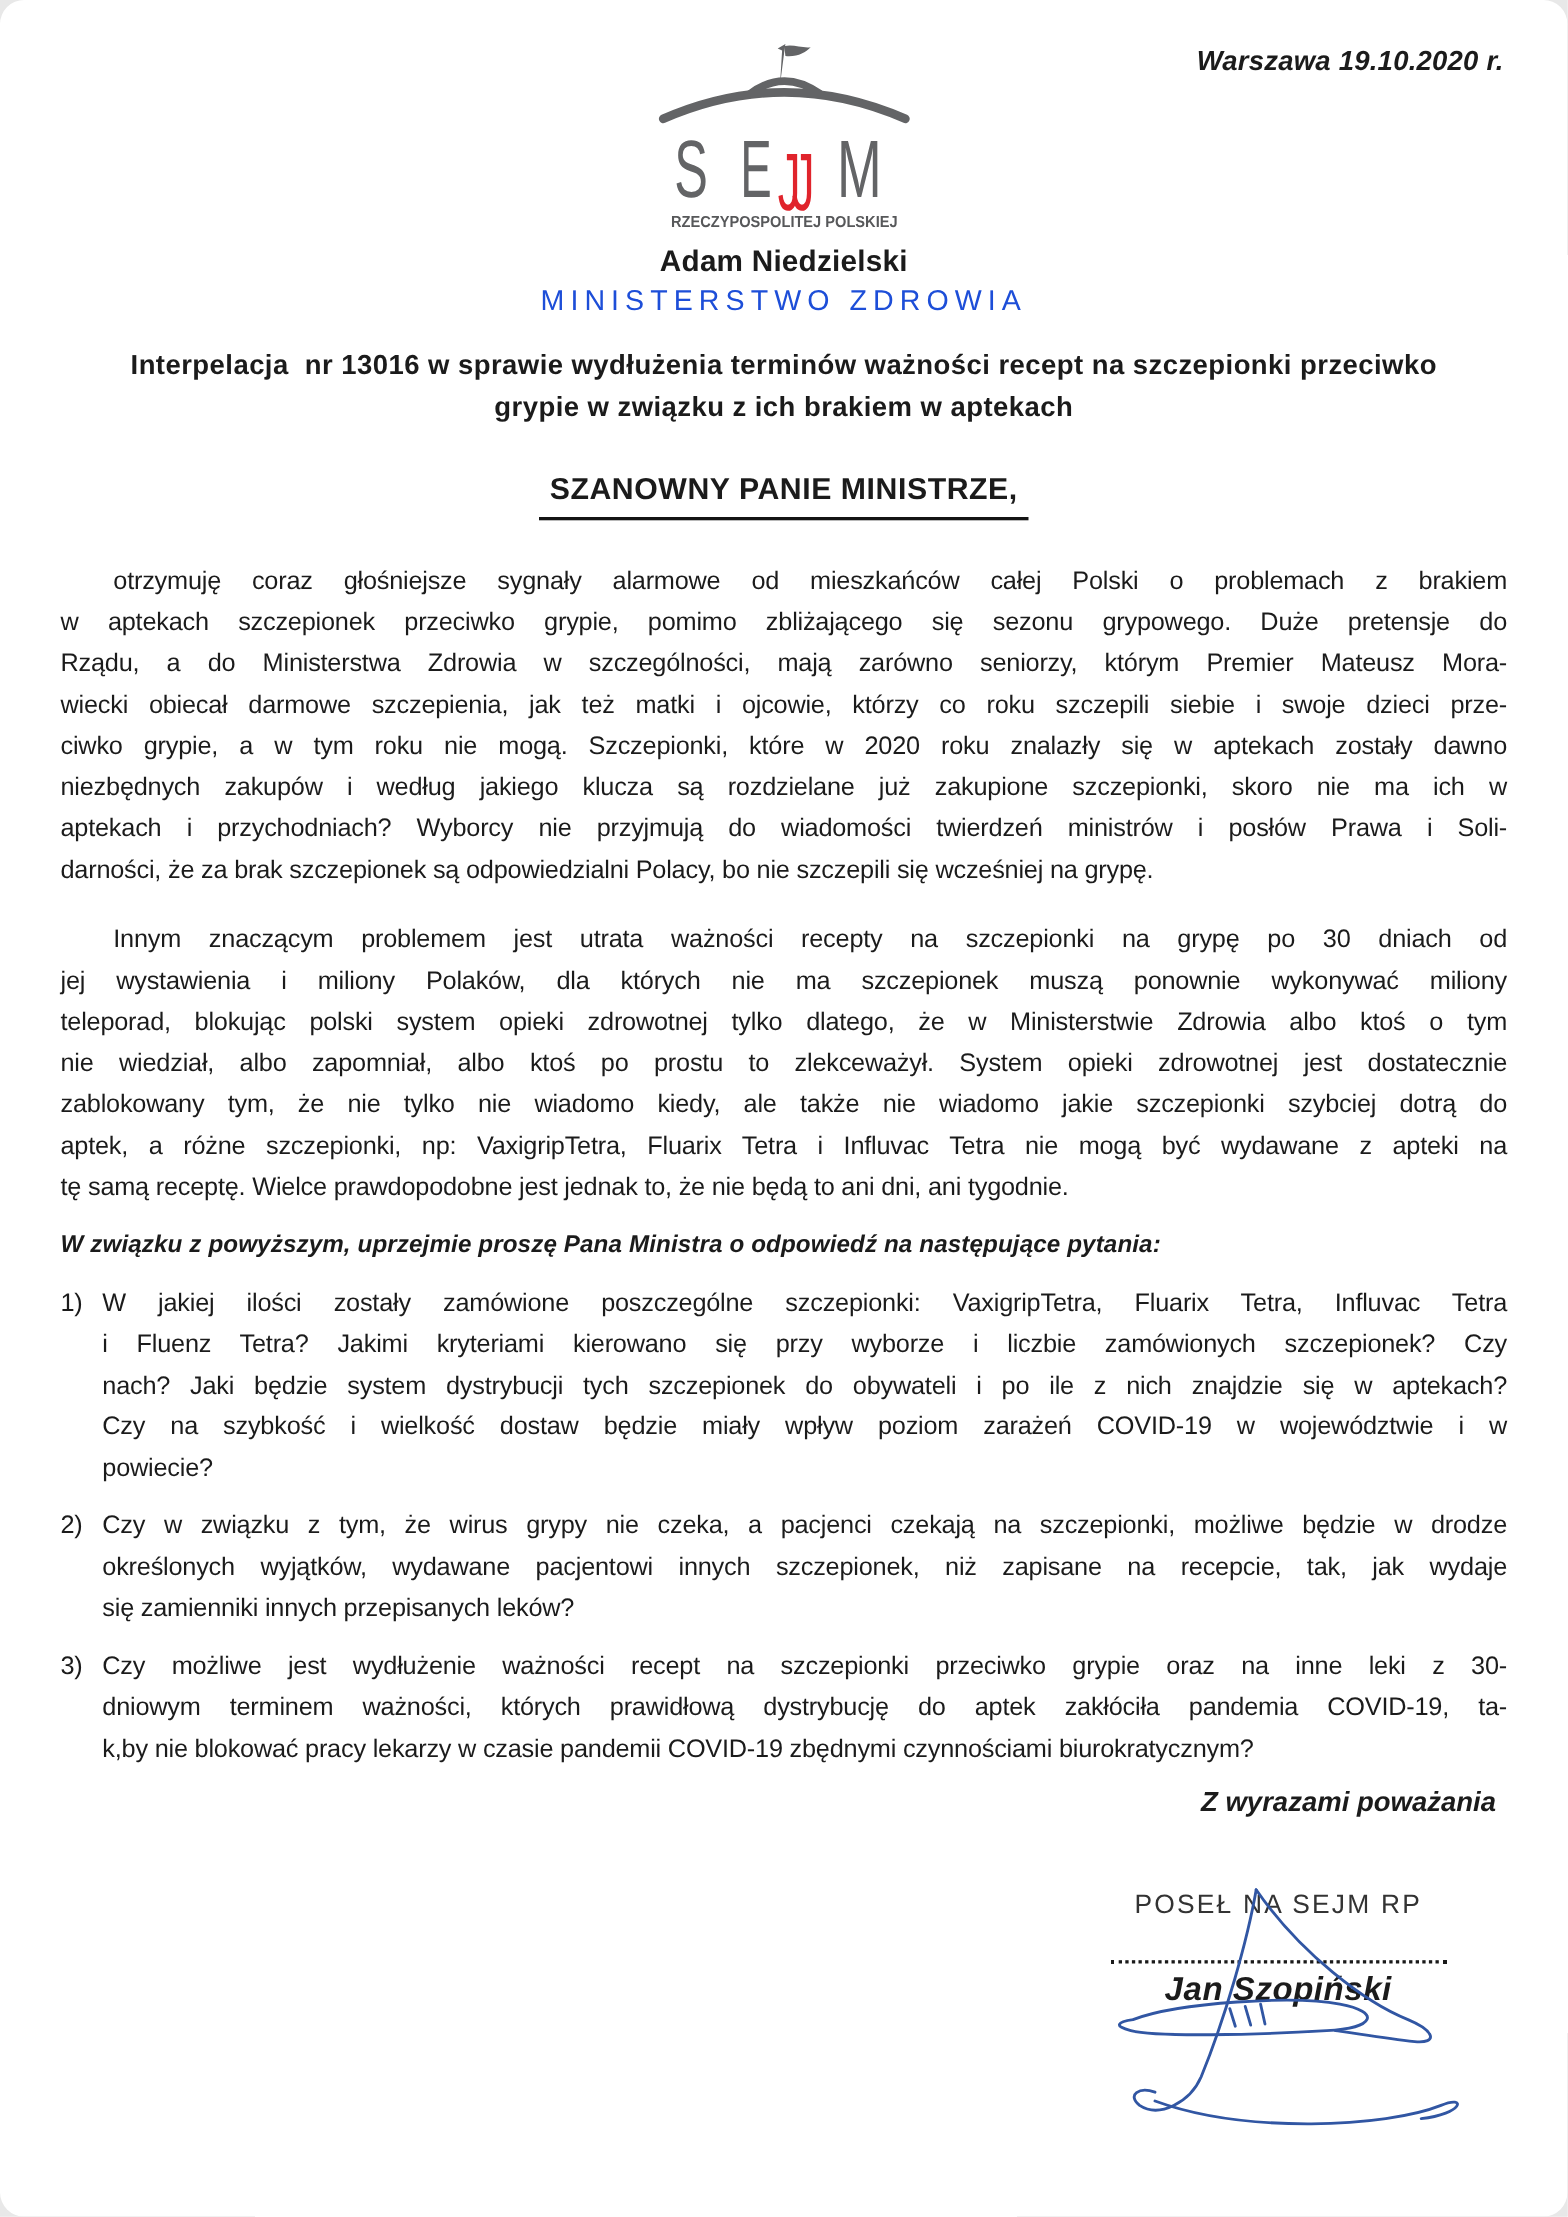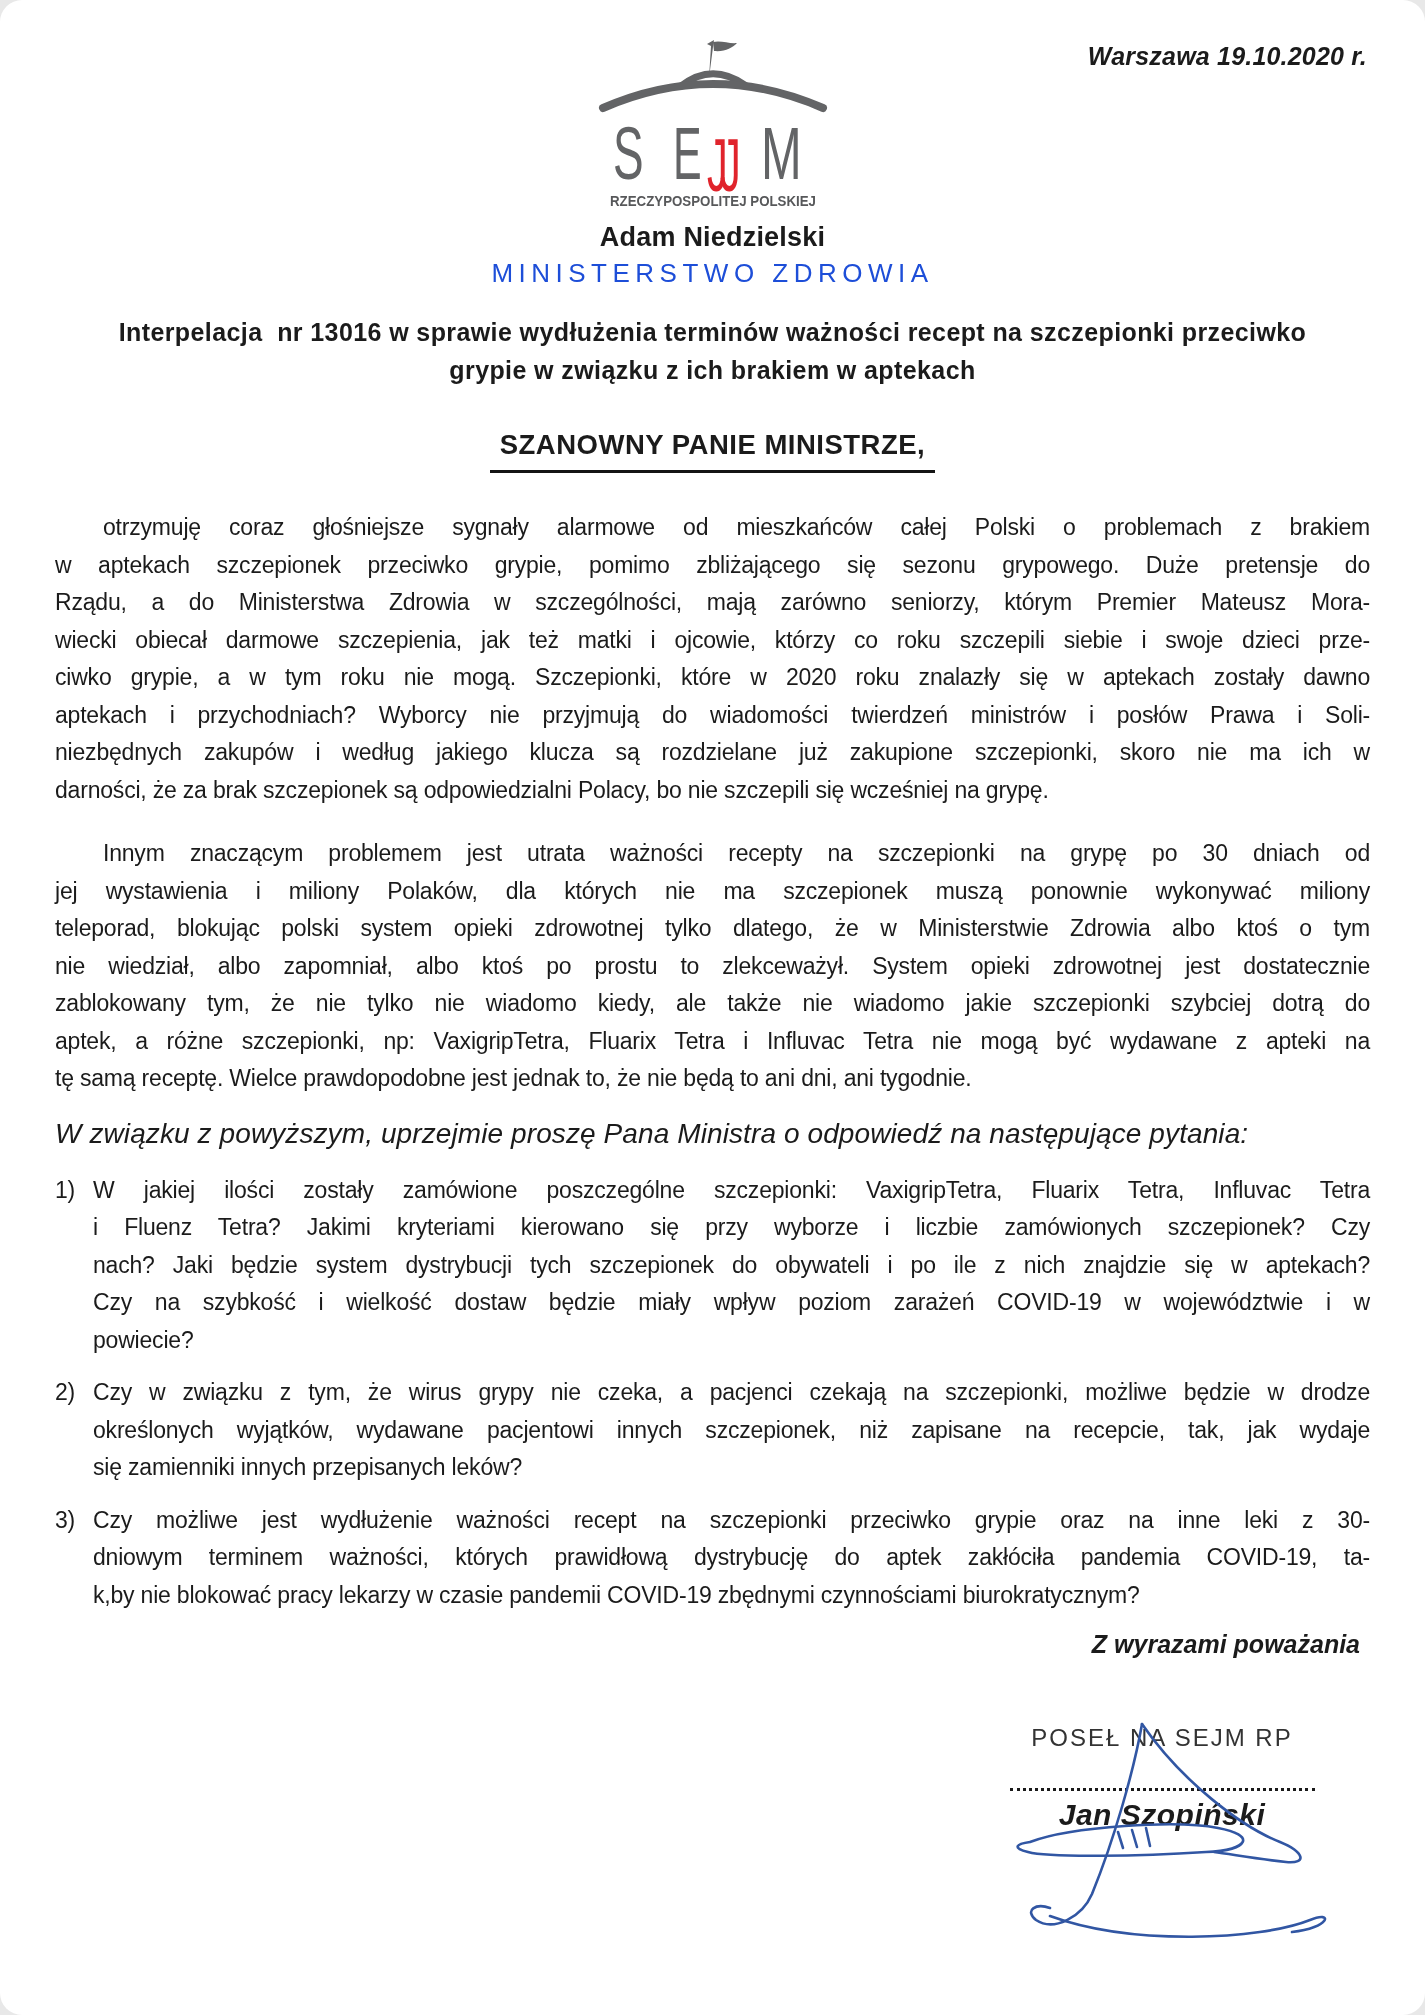--- a/index.html
+++ b/index.html
@@ -37,21 +37,21 @@
   }
 
   
   .para{margin-top:36px; font-size:23px; line-height:37.5px; letter-spacing:-.2px;}
   .para + .para{margin-top:26px;}
   .tline{text-align:justify; text-align-last:justify;}
   .tline.tlast{text-align-last:left;}
   .indent-first .tline:first-child{text-indent:48px;}
 
   
-  .request{margin-top:20px; font-size:28px; font-weight:normal; font-style:italic; letter-spacing:.1px;}
+  .request{margin-top:20px; font-size:22px; font-weight:bold; font-style:italic; letter-spacing:.1px;}
 
   
   .questions{margin-top:22px;}
   .question{position:relative; padding-left:38px; font-size:23px; line-height:37.5px; letter-spacing:-.2px; margin-bottom:15px;}
   .qnum{position:absolute; left:0; top:0;}
 
   
   .closing{margin-top:16px; text-align:right; padding-right:10px; font-size:25px; font-weight:bold; font-style:italic;}
 
   
@@ -114,22 +114,22 @@
     <div class="salutation-wrap">
       <span class="salutation">SZANOWNY PANIE MINISTRZE,</span>
     </div>
 
     <div class="para indent-first">
         <div class="tline">otrzymuję coraz głośniejsze sygnały alarmowe od mieszkańców całej Polski o problemach z brakiem</div>
         <div class="tline">w aptekach szczepionek przeciwko grypie, pomimo zbliżającego się sezonu grypowego. Duże pretensje do</div>
         <div class="tline">Rządu, a do Ministerstwa Zdrowia w szczególności, mają zarówno seniorzy, którym Premier Mateusz Mora-</div>
         <div class="tline">wiecki obiecał darmowe szczepienia, jak też matki i ojcowie, którzy co roku szczepili siebie i swoje dzieci prze-</div>
         <div class="tline">ciwko grypie, a w tym roku nie mogą. Szczepionki, które w 2020 roku znalazły się w aptekach zostały dawno</div>
+        <div class="tline">niezbędnych zakupów i według jakiego klucza są rozdzielane już zakupione szczepionki, skoro nie ma ich w</div>
         <div class="tline">aptekach i przychodniach? Wyborcy nie przyjmują do wiadomości twierdzeń ministrów i posłów Prawa i Soli-</div>
-        <div class="tline">niezbędnych zakupów i według jakiego klucza są rozdzielane już zakupione szczepionki, skoro nie ma ich w</div>
         <div class="tline tlast">darności, że za brak szczepionek są odpowiedzialni Polacy, bo nie szczepili się wcześniej na grypę.</div>
       </div>
 
     <div class="para indent-first">
         <div class="tline">Innym znaczącym problemem jest utrata ważności recepty na szczepionki na grypę po 30 dniach od</div>
         <div class="tline">jej wystawienia i miliony Polaków, dla których nie ma szczepionek muszą ponownie wykonywać miliony</div>
         <div class="tline">teleporad, blokując polski system opieki zdrowotnej tylko dlatego, że w Ministerstwie Zdrowia albo ktoś o tym</div>
         <div class="tline">nie wiedział, albo zapomniał, albo ktoś po prostu to zlekceważył. System opieki zdrowotnej jest dostatecznie</div>
         <div class="tline">zablokowany tym, że nie tylko nie wiadomo kiedy, ale także nie wiadomo jakie szczepionki szybciej dotrą do</div>
         <div class="tline">aptek, a różne szczepionki, np: VaxigripTetra, Fluarix Tetra i Influvac Tetra nie mogą być wydawane z apteki na</div>

